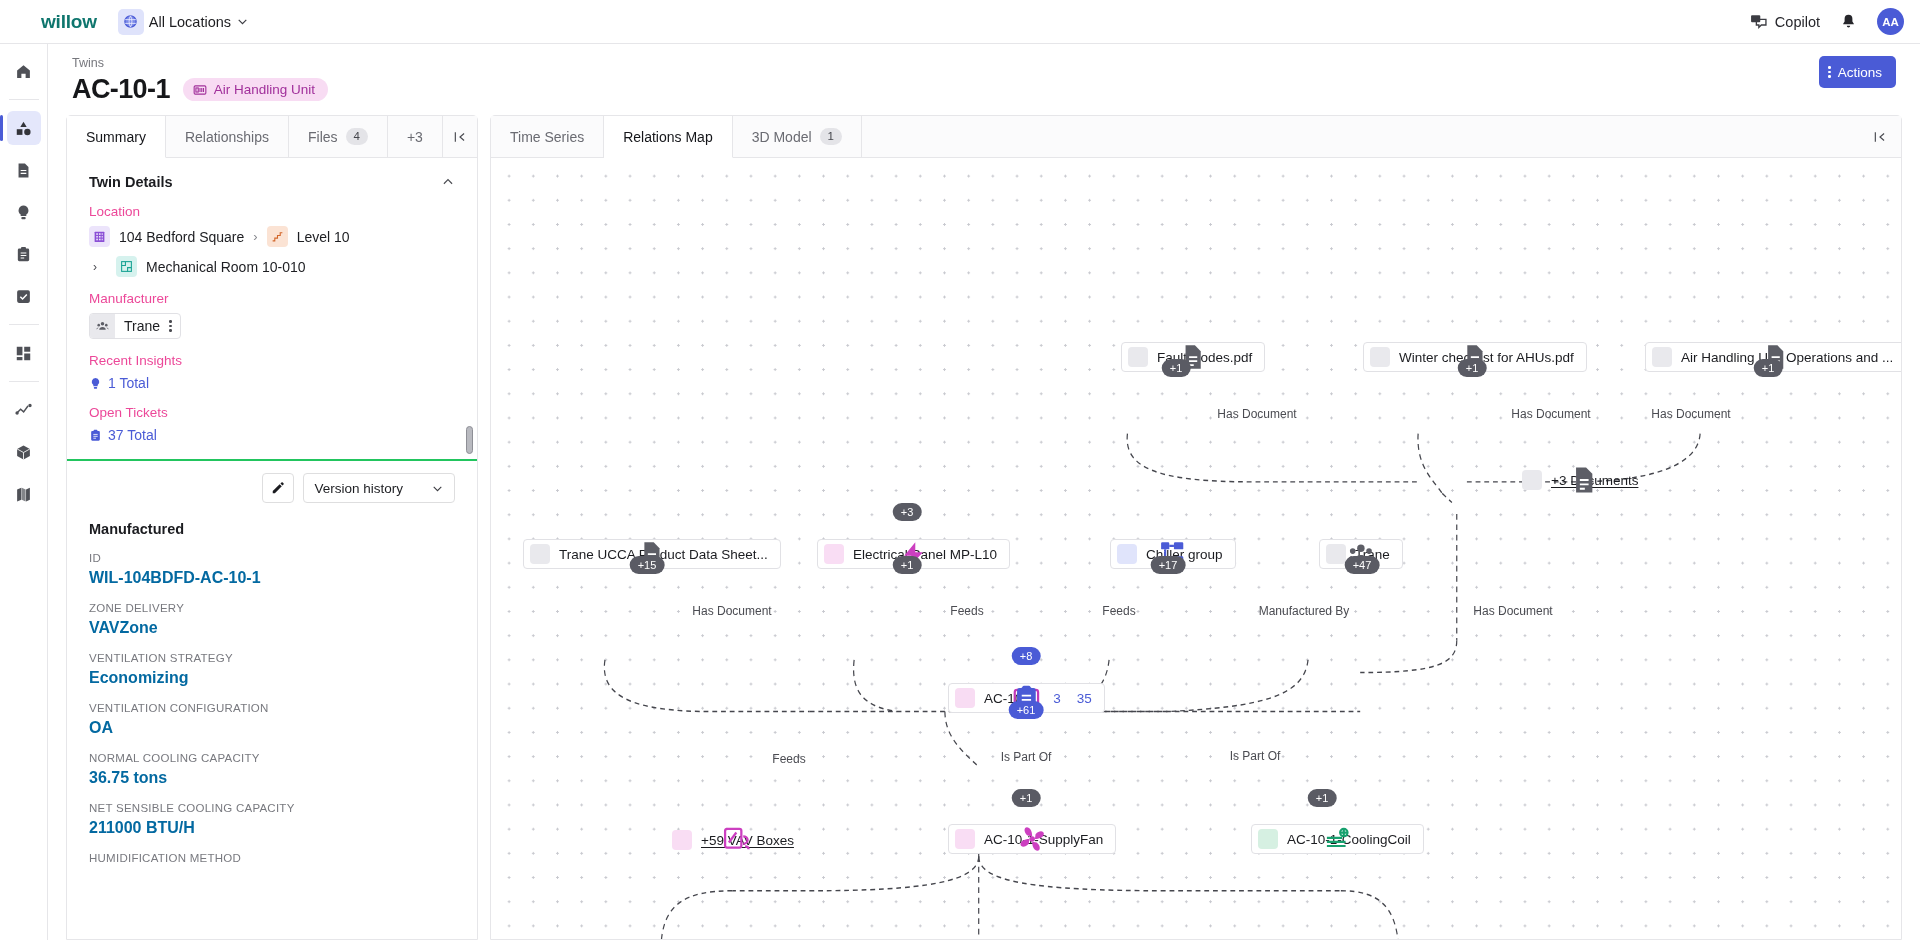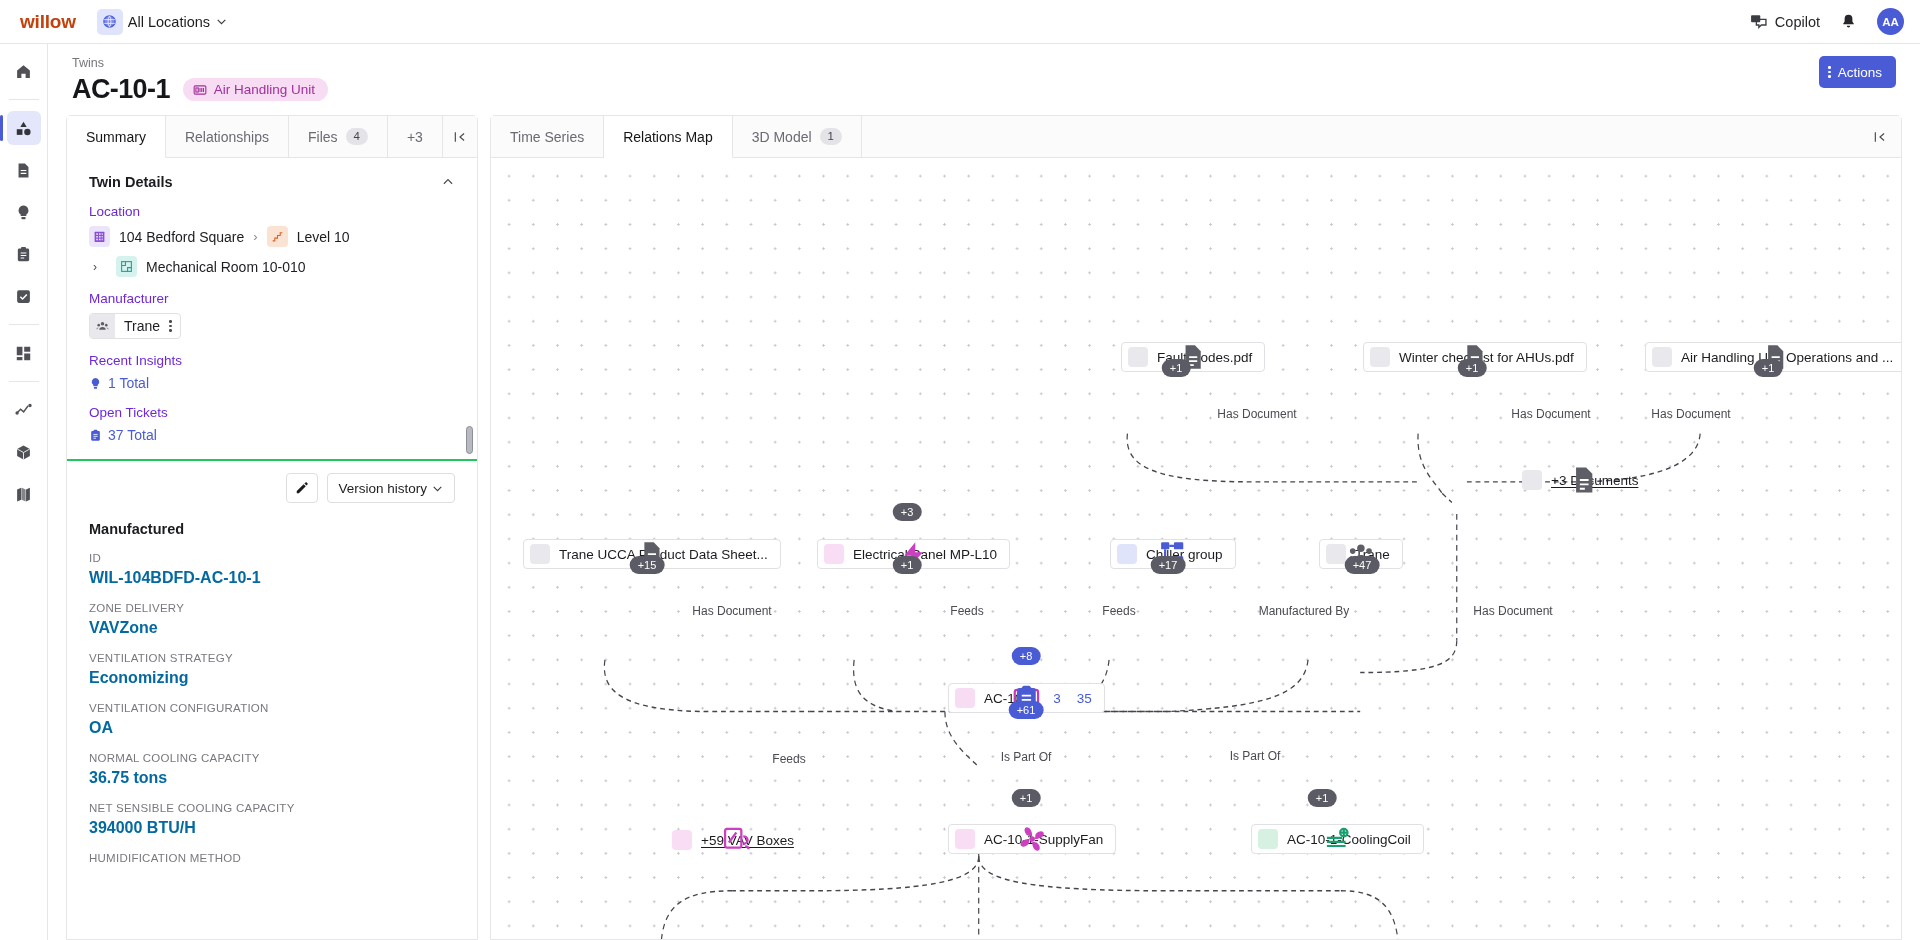--- a/index.html
+++ b/index.html
@@ -14,21 +14,21 @@
   .app { position: relative; width: 1920px; height: 940px; display: flex; flex-direction: column; }
 
   
   .topbar {
     height: 44px; flex: 0 0 44px;
     background: #ffffff;
     border-bottom: 1px solid #e6e6e9;
     display: flex; align-items: center;
     padding: 0 16px 0 20px;
   }
-  .brand { font-size: 19px; font-weight: 700; letter-spacing: -0.2px; color: #c2410c; }
+  .brand { font-size: 19px; font-weight: 700; letter-spacing: -0.2px; color: #0f766e; margin-left: 21px; }
   .loc-picker {
     display: flex; align-items: center; gap: 5px;
     margin-left: 18px; padding: 3px 6px 3px 3px;
     border-radius: 6px; cursor: pointer;
   }
   .loc-icon {
     width: 26px; height: 26px; border-radius: 5px; background: #dfe3fb;
     display: flex; align-items: center; justify-content: center;
   }
   .loc-label { font-size: 14.5px; color: #1d1d20; }
@@ -116,21 +116,21 @@
     font-size: 13px;
   }
 
   
   .lp-scroll { flex: 1; overflow: hidden; position: relative; }
   .section { padding: 16px 22px 16px 22px; border-bottom: 2px solid #22c55e; }
   .sec-head { display: flex; align-items: center; margin-bottom: 14px; }
   .sec-title { font-size: 14.5px; font-weight: 600; color: #1b1c20; }
   .sec-caret { margin-left: auto; color: #4b4c52; }
 
-  .field-label { font-size: 13.5px; color: #6d28d9; margin: 14px 0 7px; }
+  .field-label { font-size: 13.5px; color: #ec4899; margin: 14px 0 7px; }
   .field-label:first-child { margin-top: 0; }
 
   .loc-row { display: flex; align-items: center; gap: 9px; flex-wrap: wrap; }
   .chip-icon {
     width: 21px; height: 21px; border-radius: 4px;
     display: flex; align-items: center; justify-content: center; flex: 0 0 21px;
   }
   .chip-icon.purple { background: #ece4fb; }
   .chip-icon.orange { background: #fbe3d4; }
   .chip-icon.teal   { background: #d6f2ee; }
@@ -152,21 +152,21 @@
   .link-stat { display: flex; align-items: center; gap: 6px; font-size: 14px; color: #4a5bd6; cursor: pointer; }
 
   .info-block { padding: 12px 22px 22px; }
   .editrow { display: flex; justify-content: flex-end; gap: 9px; margin-bottom: 18px; }
   .icon-btn {
     width: 32px; height: 30px; border: 1px solid #dededf; border-radius: 4px; background:#fff;
     display: flex; align-items: center; justify-content: center; cursor: pointer;
   }
   .select-btn {
     height: 30px; border: 1px solid #dededf; border-radius: 4px; background:#fff;
-    display: flex; align-items: center; gap: 4px; padding: 0 10px;
+    display: flex; align-items: center; gap: 28px; padding: 0 10px;
     font-size: 13.5px; color: #1d1e22; cursor: pointer; font-family: inherit;
   }
   .info-title { font-size: 14.5px; font-weight: 600; margin-bottom: 15px; color:#1b1c20; }
   .prop-key { font-size: 11.5px; color: #78797f; letter-spacing: 0.25px; margin-bottom: 5px; }
   .prop-val { font-size: 16px; color: #0369a1; margin-bottom: 15px; font-weight: bold; }
 
   .lp-scrollbar {
     position: absolute; right: 4px; top: 310px; width: 7px; height: 28px;
     border-radius: 4px; background: #b9bac0; border: 1px solid #8e8f96; cursor: pointer;
   }
@@ -527,21 +527,21 @@
                 <div class="prop-val">WIL-104BDFD-AC-10-1</div>
                 <div class="prop-key">ZONE DELIVERY</div>
                 <div class="prop-val">VAVZone</div>
                 <div class="prop-key">VENTILATION STRATEGY</div>
                 <div class="prop-val">Economizing</div>
                 <div class="prop-key">VENTILATION CONFIGURATION</div>
                 <div class="prop-val">OA</div>
                 <div class="prop-key">NORMAL COOLING CAPACITY</div>
                 <div class="prop-val">36.75 tons</div>
                 <div class="prop-key">NET SENSIBLE COOLING CAPACITY</div>
-                <div class="prop-val">394000 BTU/H</div>
+                <div class="prop-val">211000 BTU/H</div>
                 <div class="prop-key">HUMIDIFICATION METHOD</div>
               </div>
             </div>
           </div>
 
           <div class="lp-scrollbar"></div>
         </div>
 
         <div class="pane pane-right">
           <div class="tabs">

